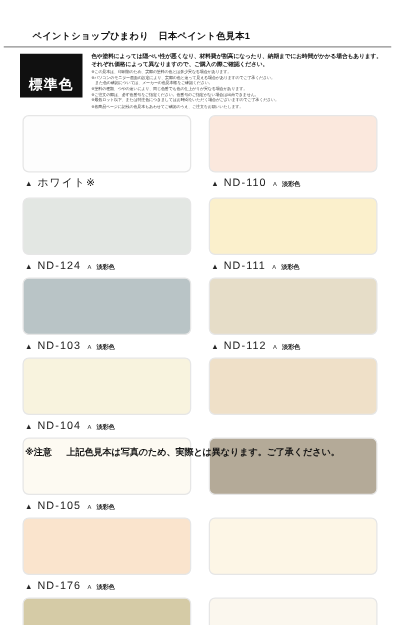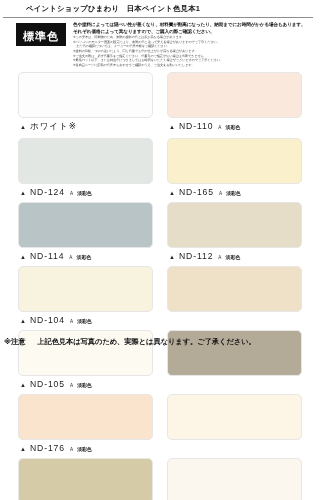--- a/index.html
+++ b/index.html
@@ -14,20 +14,21 @@
     color: #1a1a1a;
     overflow: hidden;
     position: relative;
   }
   .page {
     width: 316px;
     height: 364px;
     box-sizing: border-box;
     position: relative;
     background: #ffffff;
+    margin-top: 20px;
   }
 
   
   .header-title {
     font-size: 7.4px;
     font-weight: bold;
     letter-spacing: 0.2px;
     padding: 4px 0 3px 26px;
     white-space: nowrap;
     color: #121212;
@@ -42,21 +43,21 @@
     align-items: flex-start;
     padding: 4px 4px 0 16px;
     gap: 7px;
   }
   .badge {
     background: #101010;
     color: #ffffff;
     font-size: 11px;
     font-weight: bold;
     letter-spacing: 1px;
-    padding: 8px 7px 4px 7px;
+    padding: 20px 7px 4px 7px;
     line-height: 1;
     white-space: nowrap;
     flex: 0 0 auto;
     margin-top: 1px;
   }
   .notes {
     flex: 1 1 auto;
     min-width: 0;
     padding-top: 0px;
   }
@@ -133,21 +134,21 @@
     letter-spacing: -0.2px;
     filter: blur(0.16px);
   }
 
   
   .footer {
     position: absolute;
     left: 0;
     right: 0;
     bottom: 17px;
-    padding: 0 6px 0 4px;
+    padding: 0 6px 0 20px;
     font-size: 7.3px;
     font-weight: bold;
     color: #141414;
     letter-spacing: -0.1px;
     white-space: nowrap;
   }
   .footer .mark { margin-right: 1px; }
   .footer .gap { display: inline-block; width: 7px; }
 </style>
 </head>
@@ -196,30 +197,30 @@
           <span class="tri">▲</span>
           <span class="code">ND-124</span>
           <span class="grade">A</span>
           <span class="tint">淡彩色</span>
         </div>
       </div>
       <div class="cell">
         <div class="swatch light-edge" style="background: rgb(251, 240, 204);"></div>
         <div class="caption">
           <span class="tri">▲</span>
-          <span class="code">ND-165</span>
+          <span class="code">ND-111</span>
           <span class="grade">A</span>
           <span class="tint">淡彩色</span>
         </div>
       </div>
       <div class="cell">
         <div class="swatch light-edge" style="background: rgb(185, 196, 198);"></div>
         <div class="caption">
           <span class="tri">▲</span>
-          <span class="code">ND-114</span>
+          <span class="code">ND-103</span>
           <span class="grade">A</span>
           <span class="tint">淡彩色</span>
         </div>
       </div>
       <div class="cell">
         <div class="swatch light-edge" style="background: rgb(230, 221, 200);"></div>
         <div class="caption">
           <span class="tri">▲</span>
           <span class="code">ND-112</span>
           <span class="grade">A</span>

